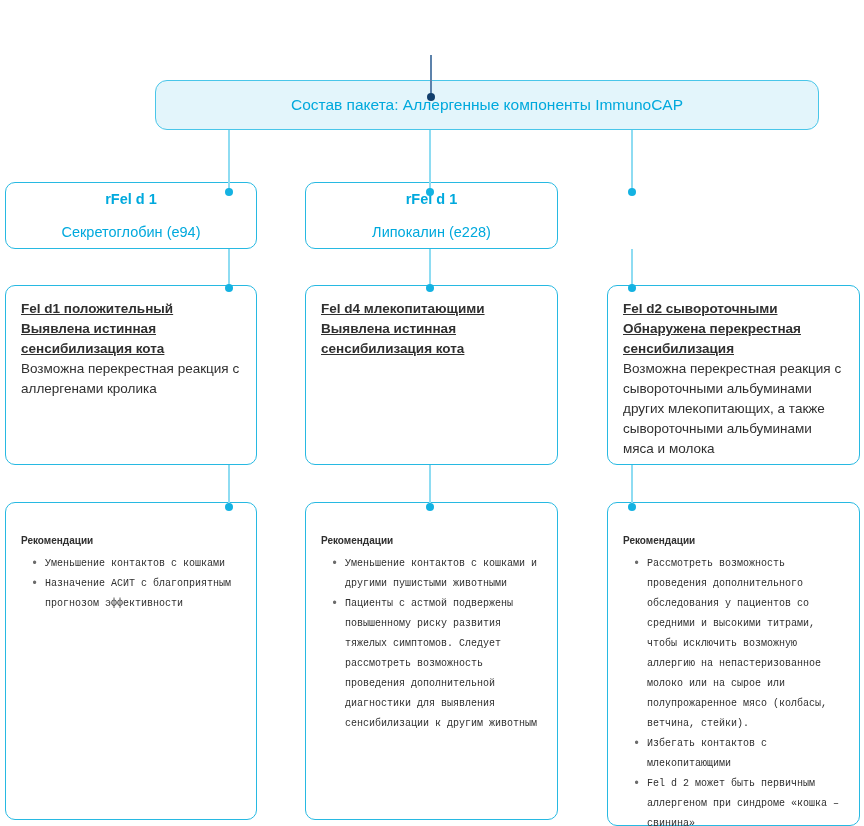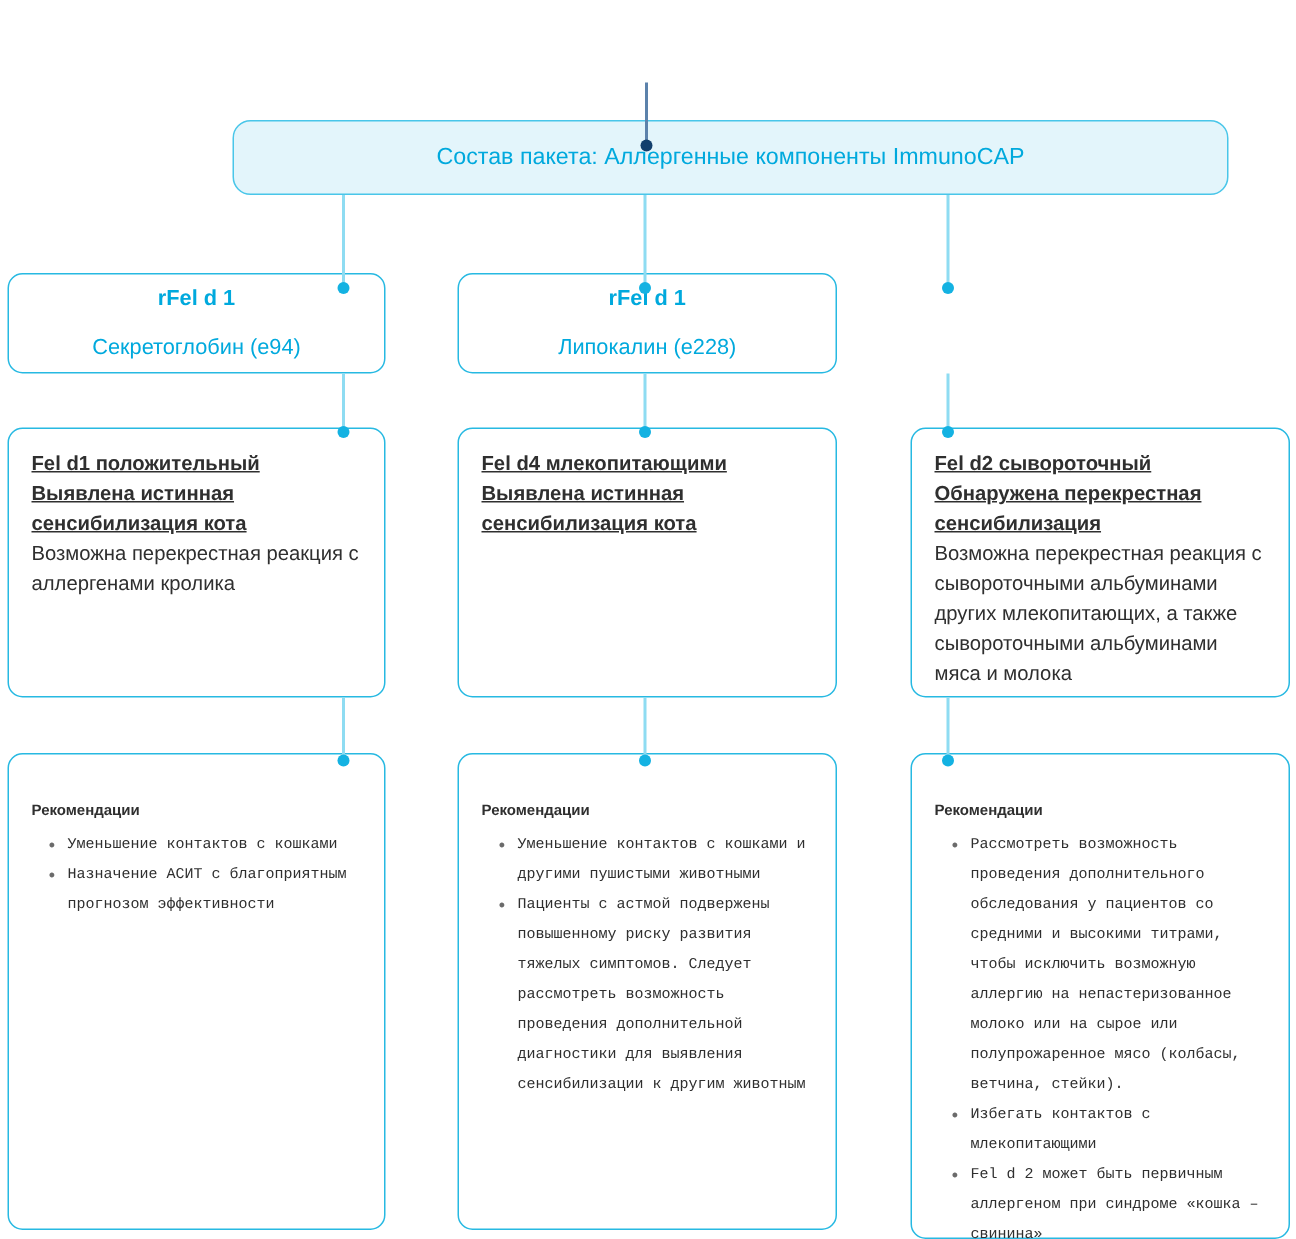--- a/index.html
+++ b/index.html
@@ -101,21 +101,21 @@
     <div class="res-body">Возможна перекрестная реакция с аллергенами кролика</div>
   </div>
   <div class="box result c2">
     <div class="res-heading">
       <div>Fel d4 млекопитающими</div>
       <div>Выявлена истинная сенсибилизация кота</div>
     </div>
   </div>
   <div class="box result c3">
     <div class="res-heading">
-      <div>Fel d2 сывороточный</div>
+      <div>Fel d2 сывороточными</div>
       <div>Обнаружена перекрестная сенсибилизация</div>
     </div>
     <div class="res-body">Возможна перекрестная реакция с сывороточными альбуминами других млекопитающих, а также сывороточными альбуминами мяса и молока</div>
   </div>
 
   <div class="vline cyan" style="left:228px; top:465px; height:44px;"></div>
   <div class="vline cyan" style="left:429px; top:465px; height:44px;"></div>
   <div class="vline cyan" style="left:631px; top:465px; height:44px;"></div>
   <div class="dot cyan" style="left:225px; top:503px;"></div>
   <div class="dot cyan" style="left:426px; top:503px;"></div>

